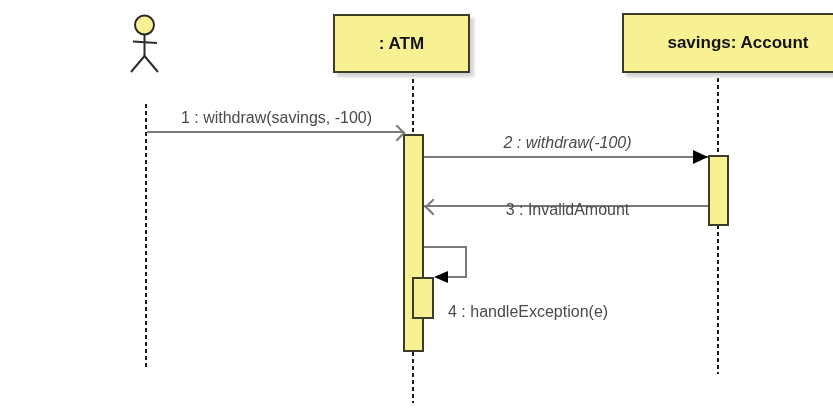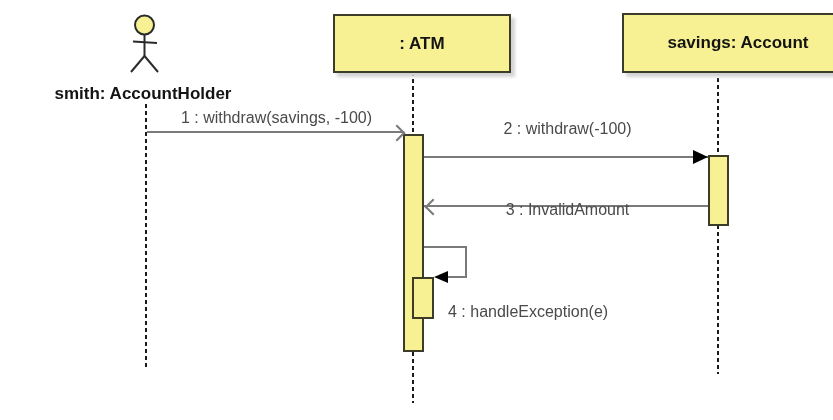--- a/index.html
+++ b/index.html
@@ -97,42 +97,41 @@
 
 <div id="canvas">
 
   <svg id="actor-svg" width="56" height="68" viewBox="0 0 56 68">
     <circle class="head" cx="27.5" cy="16" r="9.5"></circle>
     <line class="stick" x1="27.5" y1="25.5" x2="27.5" y2="47"></line>
     <line class="stick" x1="16" y1="32.5" x2="40" y2="34"></line>
     <line class="stick" x1="27.5" y1="47" x2="14" y2="63"></line>
     <line class="stick" x1="27.5" y1="47" x2="41" y2="63"></line>
   </svg>
-  <div class="actor-label">smith: AccountHolder</div>
 
   <div class="lifeline" style="left:145px; top:104px; height:263px;"></div>
   <div class="lifeline" style="left:412px; top:72px; height:331px;"></div>
   <div class="lifeline" style="left:717px; top:71px; height:303px;"></div>
 
-  <div class="object-box" style="left:333px; top:14px; width:178px; height:59px;">
+  <div class="object-box" style="left:333px; top:14px; width:137px; height:59px;">
     <span>: ATM</span>
   </div>
   <div class="object-box" style="left:622px; top:13px; width:232px; height:60px;">
     <span>savings: Account</span>
   </div>
 
   <div class="activation" style="left:403px; top:134px; width:21px; height:218px;"></div>
   <div class="activation" style="left:708px; top:155px; width:21px; height:71px;"></div>
   <div class="activation" style="left:412px; top:277px; width:22px; height:42px; z-index:3;"></div>
 
   <div class="msg-label center" style="left:150px; top:109px; width:253px;">1 : withdraw(savings, -100)</div>
   <div class="msg-line" style="left:147px; top:131px; width:256px;"></div>
   <div class="chevron right" style="left:391px; top:127px;"></div>
 
-  <div class="msg-label center" style="left:440px; top:120px; width:255px;">2 : withdraw(-100)</div>
+  <div class="msg-label center" style="left:440px; top:134px; width:255px;font-style:italic;">2 : withdraw(-100)</div>
   <div class="msg-line" style="left:424px; top:156px; width:284px;"></div>
   <div class="tri-right" style="left:693px; top:150px;"></div>
 
   <div class="msg-line" style="left:424px; top:205px; width:284px;"></div>
   <div class="chevron left" style="left:427px; top:201px;"></div>
   <div class="msg-label center" style="left:440px; top:201px; width:255px;">3 : InvalidAmount</div>
 
   <div class="msg-line" style="left:424px; top:246px; width:43px;"></div>
   <div class="msg-vline" style="left:465px; top:246px; height:32px;"></div>
   <div class="msg-line" style="left:438px; top:276px; width:29px;"></div>

